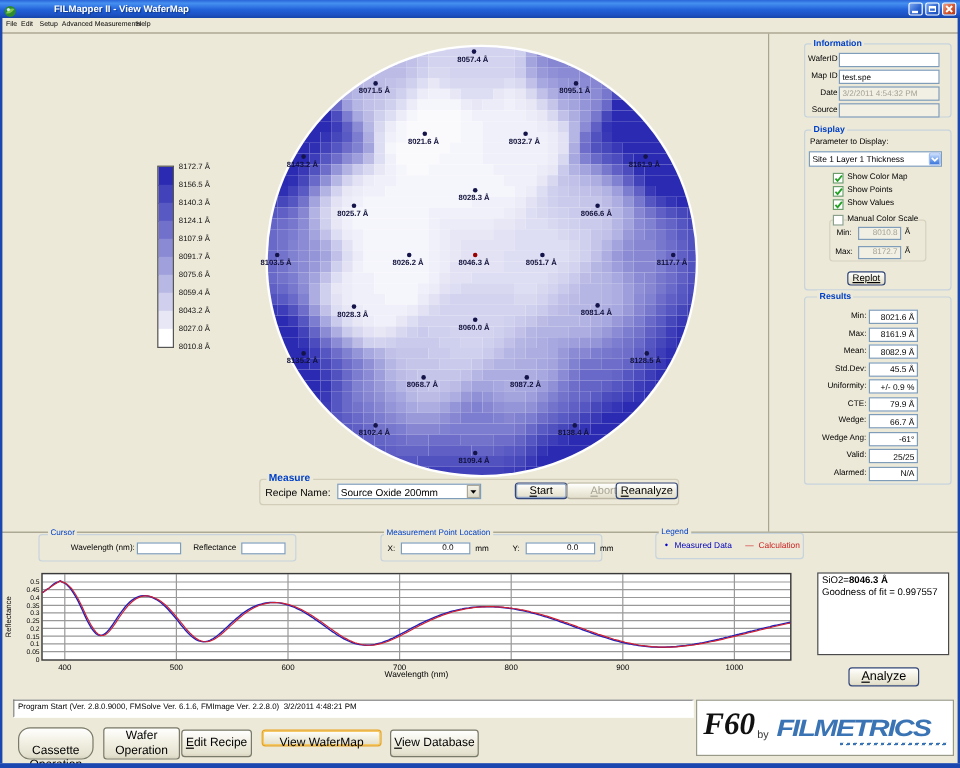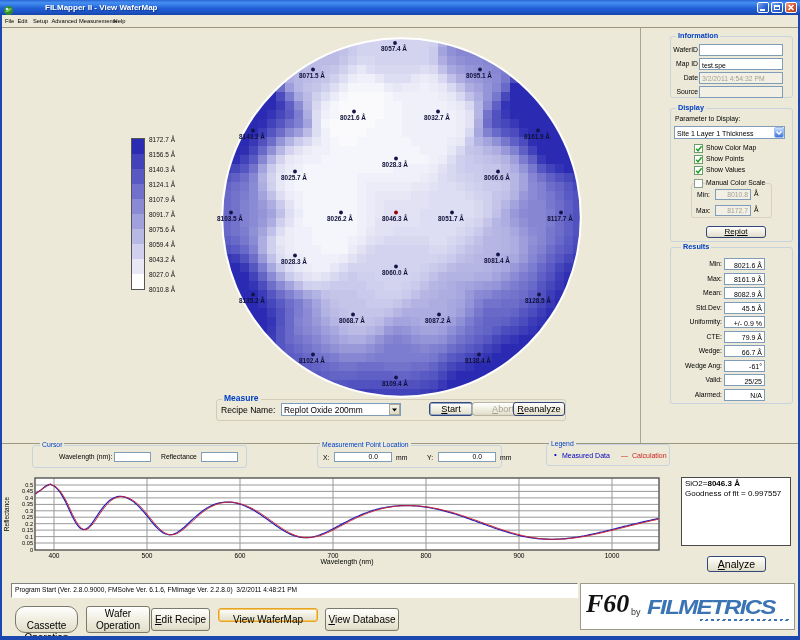--- a/index.html
+++ b/index.html
@@ -1051,21 +1051,21 @@
 <div style="position:absolute;left:149px;top:210.5px;font-size:6.5px;color:#111;white-space:nowrap">8091.7 Å</div>
 <div style="position:absolute;left:149px;top:225.5px;font-size:6.5px;color:#111;white-space:nowrap">8075.6 Å</div>
 <div style="position:absolute;left:149px;top:240.5px;font-size:6.5px;color:#111;white-space:nowrap">8059.4 Å</div>
 <div style="position:absolute;left:149px;top:255.5px;font-size:6.5px;color:#111;white-space:nowrap">8043.2 Å</div>
 <div style="position:absolute;left:149px;top:270.5px;font-size:6.5px;color:#111;white-space:nowrap">8027.0 Å</div>
 <div style="position:absolute;left:149px;top:285.5px;font-size:6.5px;color:#111;white-space:nowrap">8010.8 Å</div>
 
 <div class="fs" style="left:216px;top:399px;width:350px;height:22px;border-color:#d2cdb8;"></div>
 <div class="abs" style="left:222px;top:393px;background:#ece9d8;padding:0 2px;font-size:8.5px;font-weight:bold;color:#0040c8;">Measure</div>
 <div class="abs" style="left:221px;top:405px;font-size:8.6px;">Recipe Name:</div>
-<div class="inp" style="left:281px;top:403px;width:120px;height:13px;padding:2px 2px;font-size:8.4px;">Replot Oxide 200mm</div>
+<div class="inp" style="left:281px;top:403px;width:120px;height:13px;padding:2px 2px;font-size:8.4px;">Source Oxide 200mm</div>
 <div class="abs" style="left:389px;top:404px;width:11px;height:11px;background:linear-gradient(#f4f2e8,#ddd9c6);border:1px solid #aca899;">
       <svg width="9" height="9" viewBox="0 0 9 9" style="position:absolute;left:0;top:0">
         <path d="M2 3.5 L7 3.5 L4.5 6.5Z" fill="#000"></path>
       </svg>
     </div>
 <div class="btn" style="left:429px;top:402px;width:44px;height:14px;font-size:9.2px;line-height:12px;border-color:#33477a;box-shadow:inset 0 0 0 1px #93a8c8;"><span class="u">S</span>tart</div>
 <div class="btn" style="left:472px;top:402px;width:62px;height:14px;font-size:9.2px;line-height:12px;color:#a8a494;border-color:#b9b5a2;"><span class="u">A</span>bort</div>
 <div class="btn" style="left:513px;top:402px;width:52px;height:14px;font-size:9.2px;line-height:12px;border-color:#33477a;"><span class="u">R</span>eanalyze</div>
 
 <div class="fs" style="left:670px;top:36px;width:123px;height:62px;"></div>
@@ -1109,21 +1109,21 @@
 <div class="abs lbl" style="left:706px;top:166px;">Show Values</div>
 <div class="fs" style="left:691px;top:183px;width:81px;height:35px;border-color:#d6d2bf;"></div>
 <div class="abs" style="left:694px;top:179px;width:9px;height:9px;background:#fff;border:1px solid #8ba08b;"></div>
 <div class="abs lbl" style="left:706px;top:179px;background:#ece9d8;">Manual Color Scale</div>
 <div class="abs lbl" style="left:697px;top:191px;">Min:</div>
 <div class="inpd" style="left:715px;top:189px;width:36px;height:11px;text-align:right;padding:0 2px;line-height:10px;">8010.8</div>
 <div class="abs lbl" style="left:754px;top:190px;">Å</div>
 <div class="abs lbl" style="left:696px;top:207px;">Max:</div>
 <div class="inpd" style="left:715px;top:205px;width:36px;height:11px;text-align:right;padding:0 2px;line-height:10px;">8172.7</div>
 <div class="abs lbl" style="left:754px;top:206px;">Å</div>
-<div class="btn" style="left:706px;top:226px;width:60px;height:12px;font-size:8px;line-height:10px;border-color:#33477a;"><span class="u">Replot</span></div>
+<div class="btn" style="left:706px;top:226px;width:32px;height:12px;font-size:8px;line-height:10px;border-color:#33477a;"><span class="u">Replot</span></div>
 
 <div class="fs" style="left:670px;top:247px;width:123px;height:157px;"></div>
 <div class="abs leg" style="left:681px;top:242px;background:#ece9d8;padding:0 2px;">Results</div>
 <div class="abs" style="left:650px;top:260.0px;width:72px;text-align:right;font-size:6.8px;">Min:</div>
 <div class="inp" style="left:724px;top:258.0px;width:41px;height:12px;text-align:right;padding:1.5px 2px 0 0;line-height:9px;font-size:7px;">8021.6 Å</div>
 <div class="abs" style="left:650px;top:274.5px;width:72px;text-align:right;font-size:6.8px;">Max:</div>
 <div class="inp" style="left:724px;top:272.5px;width:41px;height:12px;text-align:right;padding:1.5px 2px 0 0;line-height:9px;font-size:7px;">8161.9 Å</div>
 <div class="abs" style="left:650px;top:289.0px;width:72px;text-align:right;font-size:6.8px;">Mean:</div>
 <div class="inp" style="left:724px;top:287.0px;width:41px;height:12px;text-align:right;padding:1.5px 2px 0 0;line-height:9px;font-size:7px;">8082.9 Å</div>
 <div class="abs" style="left:650px;top:303.5px;width:72px;text-align:right;font-size:6.8px;">Std.Dev:</div>

